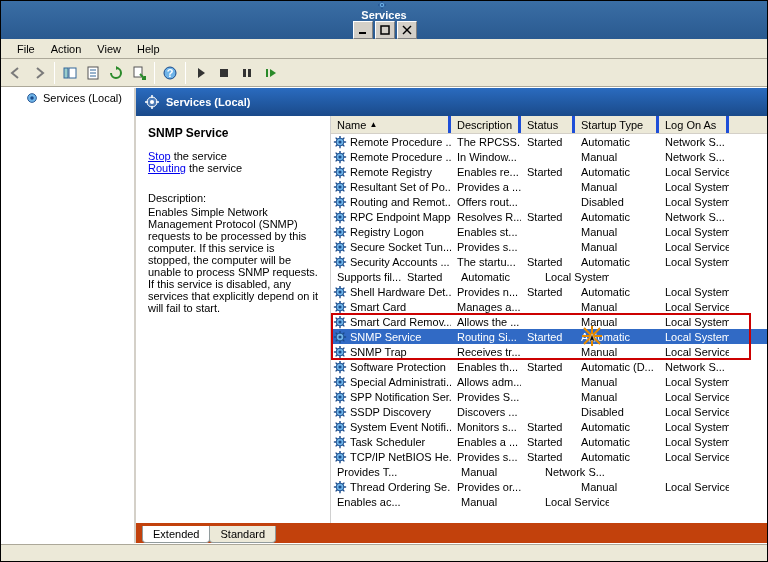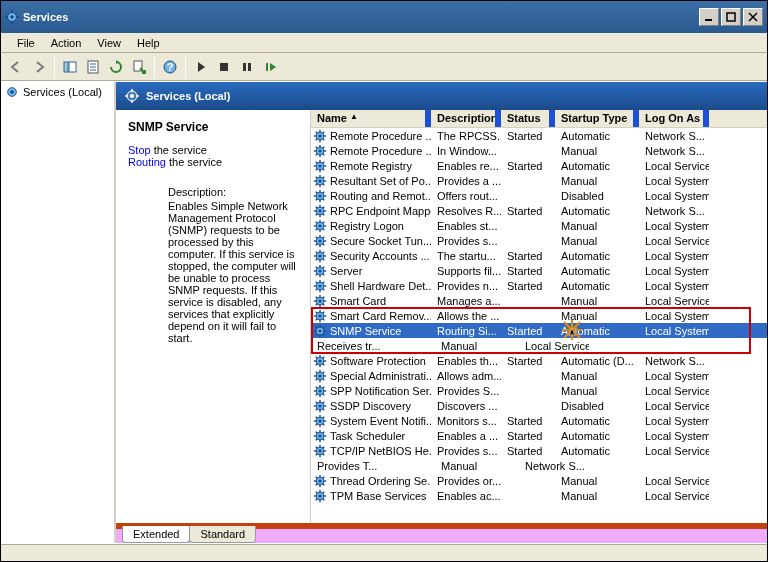--- a/index.html
+++ b/index.html
@@ -1,73 +1,73 @@
 <!DOCTYPE html>
 <html><head>
 <meta charset="utf-8">
 <style>
   * { box-sizing: border-box; margin: 0; padding: 0; font-family: Tahoma, Arial, sans-serif; font-size: 11px; }
   body { background: #fff; width: 768px; height: 562px; border: 1px solid #000; display: flex; flex-direction: column; overflow: hidden; }
 
   
-  .titlebar { background: linear-gradient(#3a6ea5,#2a5a90); height: 32px; display: flex; align-items: center; color: #fff; padding: 0 4px 0 4px; }
+  .titlebar { background: linear-gradient(#3a6ea5,#2a5a90); height: 38px; display: flex; align-items: center; color: #fff; padding: 0 4px 0 4px; flex-direction: column; }
   .titlebar .gear { width: 14px; height: 14px; margin-right: 4px; }
   .titlebar .title { flex: 1; font-weight: bold; }
   .winbtns { display: flex; gap: 0; }
   .winbtn { width: 20px; height: 18px; background: #d4d0c8; border: 1px solid #808080; border-top-color:#fff; border-left-color:#fff; display:flex; align-items:center; justify-content:center; margin-left:2px; }
   .winbtn svg { width:10px; height:10px; }
 
   
   .menubar { background: #ece9d8; height: 20px; display: flex; align-items: center; border-bottom: 1px solid #aca899; padding-left: 8px; }
   .menuitem { padding: 2px 8px; cursor: default; }
 
   
   .toolbar { background: #ece9d8; height: 28px; display: flex; align-items: center; padding: 0 4px; border-bottom: 1px solid #aca899; gap:1px; }
   .tbsep { width:1px; height:22px; background: #aca899; margin: 0 3px; border-right:1px solid #fff; }
   .tbtn { width: 22px; height: 22px; display:flex; align-items:center; justify-content:center; border:1px solid transparent; }
   .tbtn svg { width:16px; height:16px; }
 
   
-  .split { flex:1; display:flex; min-height:0; border-top:1px solid #fff; }
+  .split { flex:1; display:flex; min-height:0; border-top:1px solid #fff;padding-left:20px; }
   .leftpane { width: 115px; background:#fff; border-right:2px inset #d4d0c8; padding:2px; }
   .treeitem { display:flex; align-items:center; gap:4px; padding:1px 2px; }
 
   .rightpane { flex:1; display:flex; flex-direction:column; min-width:0; }
 
   
   .headerbar { height: 28px; background: linear-gradient(#2a6bbf,#1a4a8a); color:#fff; display:flex; align-items:center; padding:0 8px; font-weight:bold; gap:6px; }
 
   
   .content { flex:1; display:flex; min-height:0; }
 
   .details { width: 195px; padding: 10px 12px; border-right:1px solid #d0d0d0; overflow:hidden; }
   .details h3 { font-size:12px; font-weight:bold; margin-bottom:10px; }
-  .details .link { color:#0000ee; display:inline; cursor:pointer;margin-top:9px; }
+  .details .link { color:#0000ee; text-decoration:underline; display:inline; cursor:pointer;margin-top:9px; }
   .details .restbl { color:#000; }
-  .details .desc { margin-top:18px;margin-left:40px; }
+  .details .desc { margin-top:18px; }
   .details .desc .lab { margin-bottom:2px; }
 
   .listwrap { flex:1; display:flex; flex-direction:column; min-width:0; position:relative; }
   .colhead { display:flex; background:#ece9d8; border-bottom:1px solid #d4d0c8; height:18px; position:sticky; top:0; }
-  .colcell { padding:2px 6px; border-right:6px solid #1d4ed8; display:flex; align-items:flex-start; white-space:nowrap; overflow:hidden;font-weight:bold; }
+  .colcell { padding:2px 6px; border-right:3px solid #1d4ed8; display:flex; align-items:center; white-space:nowrap; overflow:hidden; }
   .list { flex:1; overflow-y: scroll; overflow-x:hidden; }
   .row { display:flex; align-items:center; height:15px; }
   .row.sel { background:#316ac5; color:#fff; }
   .row .cell { padding:0 6px; white-space:nowrap; overflow:hidden; text-overflow:ellipsis; display:flex; align-items:center; gap:3px; height:15px; }
   .row .cell.first { padding-left:2px; }
   .rowicon { width:14px; height:14px; flex-shrink:0; }
 
   
   .hlbox { position:absolute; border:2px solid #cc0000; pointer-events:none; }
 
   
   .cursor-star { position:absolute; width:24px; height:24px; pointer-events:none; }
 
   
-  .tabs { height:20px; display:flex; align-items:flex-end; padding-left:6px; border-top:6px solid #c2410c; background:#f0abfc; }
+  .tabs { height:20px; display:flex; align-items:flex-end; padding-left:6px; border-top:2px solid #c2410c; background:#c2410c; }
   .tab { padding:2px 10px; border:1px solid #919b9c; border-top:none; border-radius:0 0 4px 4px; background:#ece9d8; margin-right:-1px; position:relative; }
   .tab.active { background:#fff; }
 
   
   .statusbar { height:18px; background:#ece9d8; border-top:1px solid #fff; box-shadow: inset 0 1px 0 #aca899; display:flex; align-items:center; padding:0 4px; }
 
   .c-name{width:120px} .c-desc{width:70px} .c-stat{width:54px} .c-stype{width:84px} .c-log{width:70px}
   
   
   .list::-webkit-scrollbar{width:16px;background:#ece9d8}
@@ -438,37 +438,20 @@
                   </g>
                 </svg>
                 <span>Security Accounts ...</span>
               </div>
               <div class="cell c-desc">The startu...</div>
               <div class="cell c-stat">Started</div>
               <div class="cell c-stype">Automatic</div>
               <div class="cell c-log">Local System</div>
             </div>
             <div class="row">
-              <div class="cell first c-name">
-                <svg class="rowicon" viewBox="0 0 16 16">
-                  <circle cx="8" cy="8" r="4.5" fill="#6fb4e8" stroke="#1a4a8a"></circle>
-                  <circle cx="8" cy="8" r="1.8" fill="#1a4a8a"></circle>
-                  <g stroke="#1a4a8a" stroke-width="1.6">
-                    <line x1="8" y1="1" x2="8" y2="4"></line>
-                    <line x1="8" y1="12" x2="8" y2="15"></line>
-                    <line x1="1" y1="8" x2="4" y2="8"></line>
-                    <line x1="12" y1="8" x2="15" y2="8"></line>
-                    <line x1="3" y1="3" x2="5" y2="5"></line>
-                    <line x1="11" y1="11" x2="13" y2="13"></line>
-                    <line x1="13" y1="3" x2="11" y2="5"></line>
-                    <line x1="5" y1="11" x2="3" y2="13"></line>
-                  </g>
-                </svg>
-                <span>Server</span>
-              </div>
               <div class="cell c-desc">Supports fil...</div>
               <div class="cell c-stat">Started</div>
               <div class="cell c-stype">Automatic</div>
               <div class="cell c-log">Local System</div>
             </div>
             <div class="row">
               <div class="cell first c-name">
                 <svg class="rowicon" viewBox="0 0 16 16">
                   <circle cx="8" cy="8" r="4.5" fill="#6fb4e8" stroke="#1a4a8a"></circle>
                   <circle cx="8" cy="8" r="1.8" fill="#1a4a8a"></circle>
@@ -553,20 +536,37 @@
                   </g>
                 </svg>
                 <span>SNMP Service</span>
               </div>
               <div class="cell c-desc">Routing Si...</div>
               <div class="cell c-stat">Started</div>
               <div class="cell c-stype">Automatic</div>
               <div class="cell c-log">Local System</div>
             </div>
             <div class="row">
+              <div class="cell first c-name">
+                <svg class="rowicon" viewBox="0 0 16 16">
+                  <circle cx="8" cy="8" r="4.5" fill="#6fb4e8" stroke="#1a4a8a"></circle>
+                  <circle cx="8" cy="8" r="1.8" fill="#1a4a8a"></circle>
+                  <g stroke="#1a4a8a" stroke-width="1.6">
+                    <line x1="8" y1="1" x2="8" y2="4"></line>
+                    <line x1="8" y1="12" x2="8" y2="15"></line>
+                    <line x1="1" y1="8" x2="4" y2="8"></line>
+                    <line x1="12" y1="8" x2="15" y2="8"></line>
+                    <line x1="3" y1="3" x2="5" y2="5"></line>
+                    <line x1="11" y1="11" x2="13" y2="13"></line>
+                    <line x1="13" y1="3" x2="11" y2="5"></line>
+                    <line x1="5" y1="11" x2="3" y2="13"></line>
+                  </g>
+                </svg>
+                <span>SNMP Trap</span>
+              </div>
               <div class="cell c-desc">Receives tr...</div>
               <div class="cell c-stat"></div>
               <div class="cell c-stype">Manual</div>
               <div class="cell c-log">Local Service</div>
             </div>
             <div class="row">
               <div class="cell first c-name">
                 <svg class="rowicon" viewBox="0 0 16 16">
                   <circle cx="8" cy="8" r="4.5" fill="#6fb4e8" stroke="#1a4a8a"></circle>
                   <circle cx="8" cy="8" r="1.8" fill="#1a4a8a"></circle>
@@ -749,37 +749,20 @@
                   </g>
                 </svg>
                 <span>Thread Ordering Se...</span>
               </div>
               <div class="cell c-desc">Provides or...</div>
               <div class="cell c-stat"></div>
               <div class="cell c-stype">Manual</div>
               <div class="cell c-log">Local Service</div>
             </div>
             <div class="row">
-              <div class="cell first c-name">
-                <svg class="rowicon" viewBox="0 0 16 16">
-                  <circle cx="8" cy="8" r="4.5" fill="#6fb4e8" stroke="#1a4a8a"></circle>
-                  <circle cx="8" cy="8" r="1.8" fill="#1a4a8a"></circle>
-                  <g stroke="#1a4a8a" stroke-width="1.6">
-                    <line x1="8" y1="1" x2="8" y2="4"></line>
-                    <line x1="8" y1="12" x2="8" y2="15"></line>
-                    <line x1="1" y1="8" x2="4" y2="8"></line>
-                    <line x1="12" y1="8" x2="15" y2="8"></line>
-                    <line x1="3" y1="3" x2="5" y2="5"></line>
-                    <line x1="11" y1="11" x2="13" y2="13"></line>
-                    <line x1="13" y1="3" x2="11" y2="5"></line>
-                    <line x1="5" y1="11" x2="3" y2="13"></line>
-                  </g>
-                </svg>
-                <span>TPM Base Services</span>
-              </div>
               <div class="cell c-desc">Enables ac...</div>
               <div class="cell c-stat"></div>
               <div class="cell c-stype">Manual</div>
               <div class="cell c-log">Local Service</div>
             </div>
           </div>
 
         <div class="hlbox" id="hlbox" style="left: 0px; right: 16px; top: 197px; height: 47px;"></div>
 
         <svg class="cursor-star" id="cursor" viewBox="0 0 24 24" style="left: 249px; top: 208px;">

